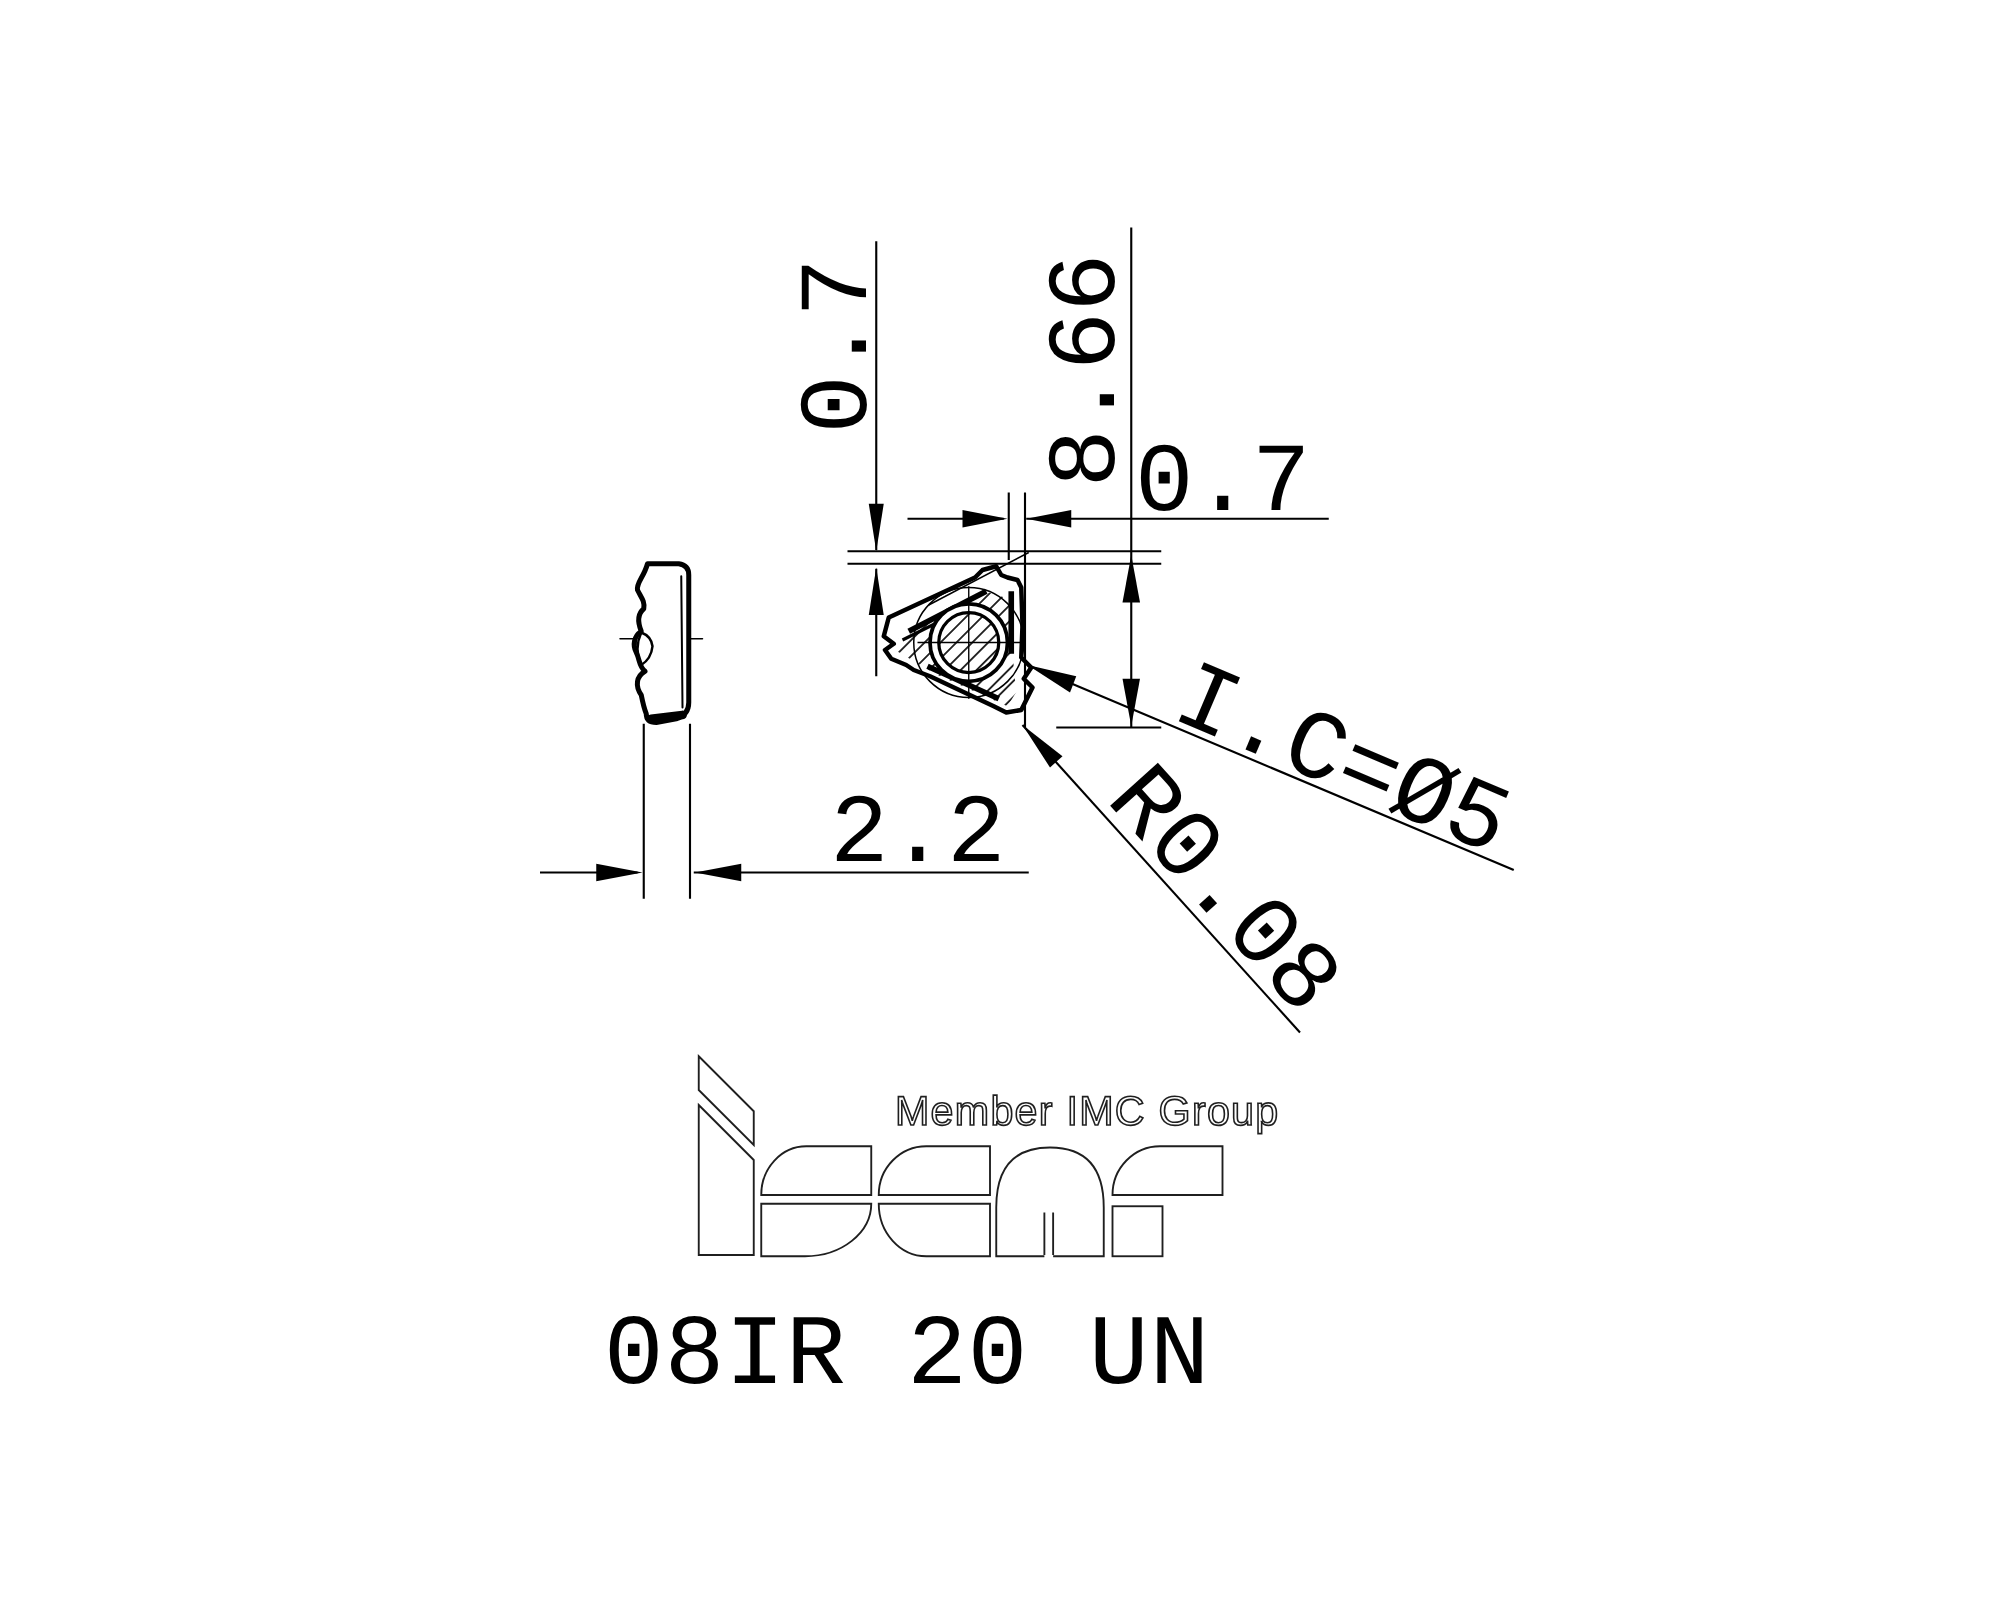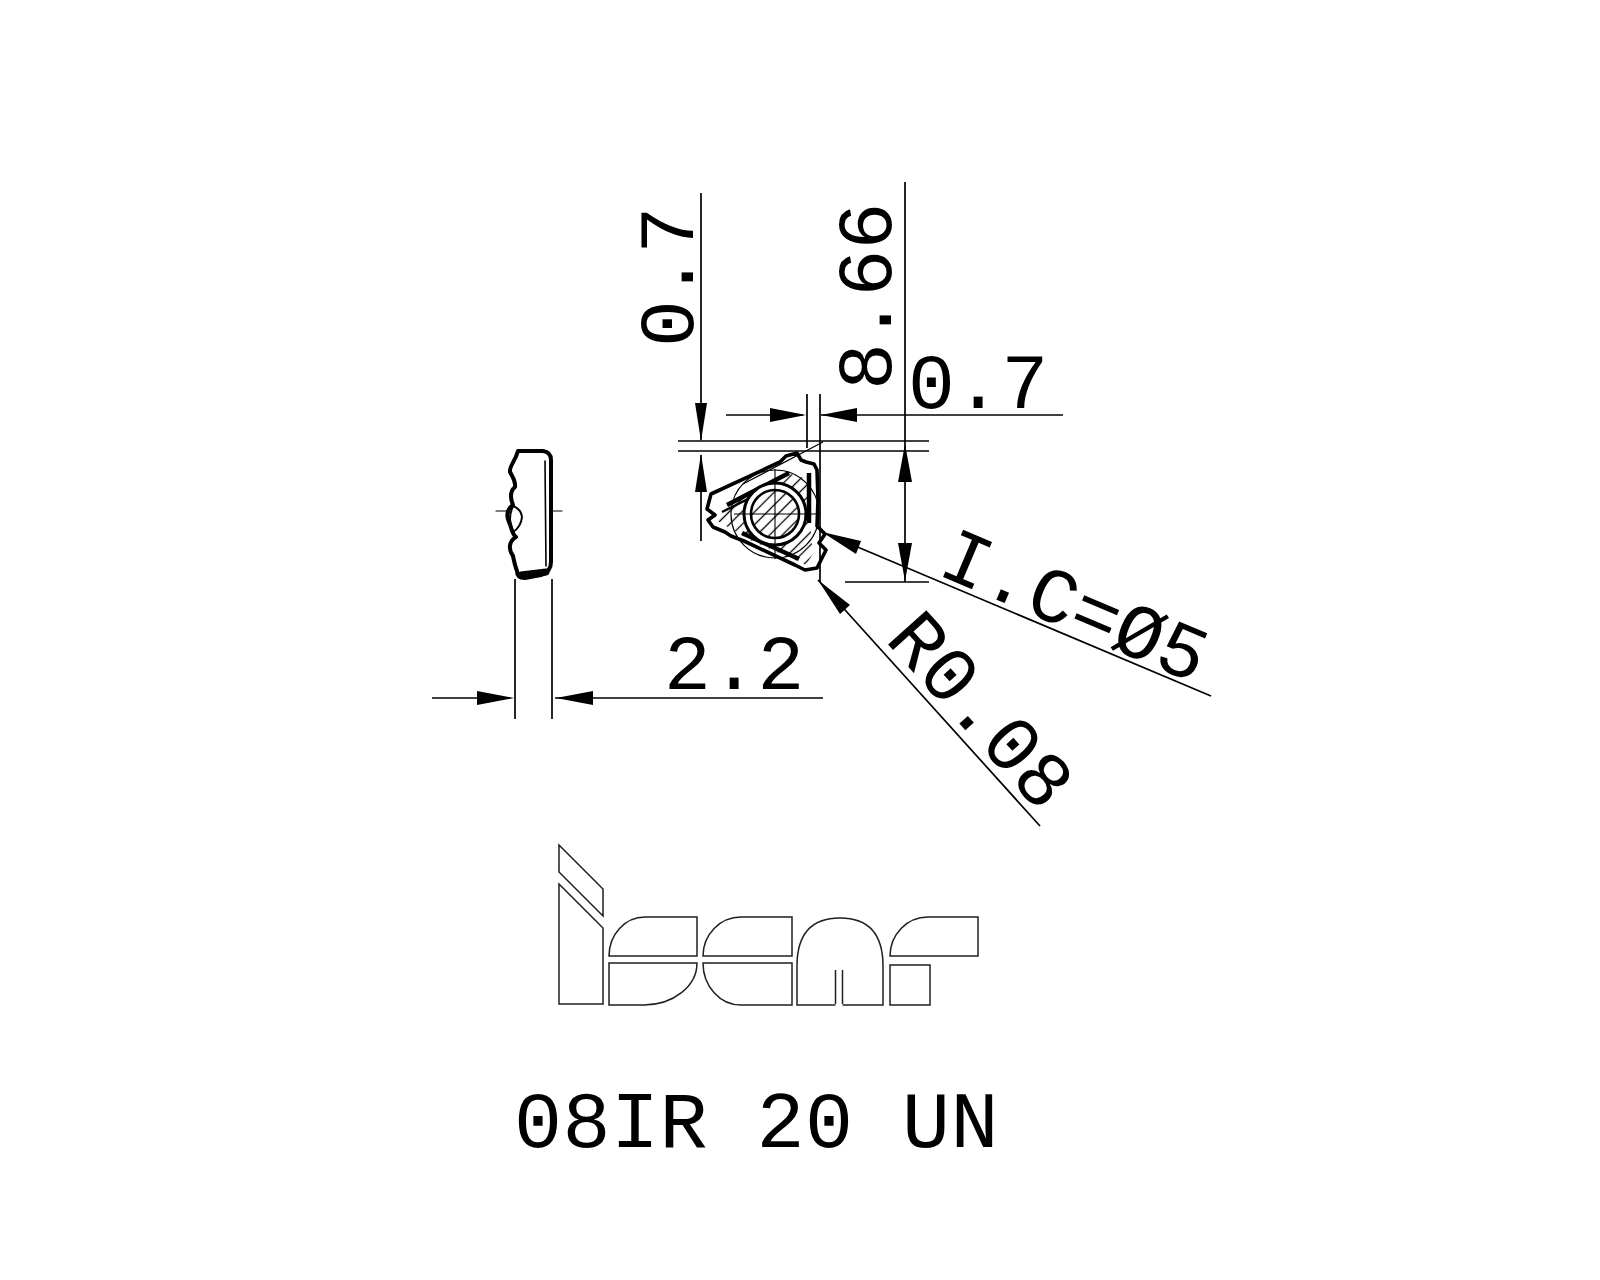--- a/index.html
+++ b/index.html
@@ -16,24 +16,24 @@
   }
   .tagline{
     position:absolute;left:716px;top:872px;
     font-family:"Liberation Sans", sans-serif;
     font-size:33px;line-height:34px;letter-spacing:1px;
     color:#ffffff;
     -webkit-text-stroke:1.3px #1f1f1f;
     white-space:nowrap;
   }
   .part-number{
-    position:absolute;left:514px;top:1046px;
+    position:absolute;left:483px;top:1046px;
     font-family:"Liberation Mono", monospace;
     font-size:80px;line-height:80px;font-weight:normal;
-    color:#000;white-space:nowrap;letter-spacing:0.5px;margin-top:40px;
+    color:#000;white-space:nowrap;letter-spacing:0.5px;
   }
 </style>
 </head>
 <body>
 
 <div class="stage">
 
 <svg width="1600" height="1280" viewBox="0 0 1600 1280">
   <defs>
     <pattern id="hatch" patternUnits="userSpaceOnUse" width="9" height="9" patternTransform="rotate(-45)">
@@ -161,16 +161,17 @@
     <path d="M 797,1005 L 797,966 Q 797,918 840,918 Q 883,918 883,966 L 883,1005 Z"></path>
     <rect x="835.5" y="970" width="7" height="36.5" fill="#fff" stroke="none"></rect>
     <line x1="835.5" y1="970" x2="835.5" y2="1004"></line>
     <line x1="842.5" y1="970" x2="842.5" y2="1004"></line>
 
     <path d="M 890,956 A 38 39 0 0 1 928,917 L 978,917 L 978,956 Z"></path>
     <rect x="890" y="965" width="40" height="40"></rect>
   </g>
 </svg>
 
+<div class="tagline">Member IMC Group</div>
 
 <div class="part-number">08IR 20 UN</div>
 
 </div>
 
 </body></html>

